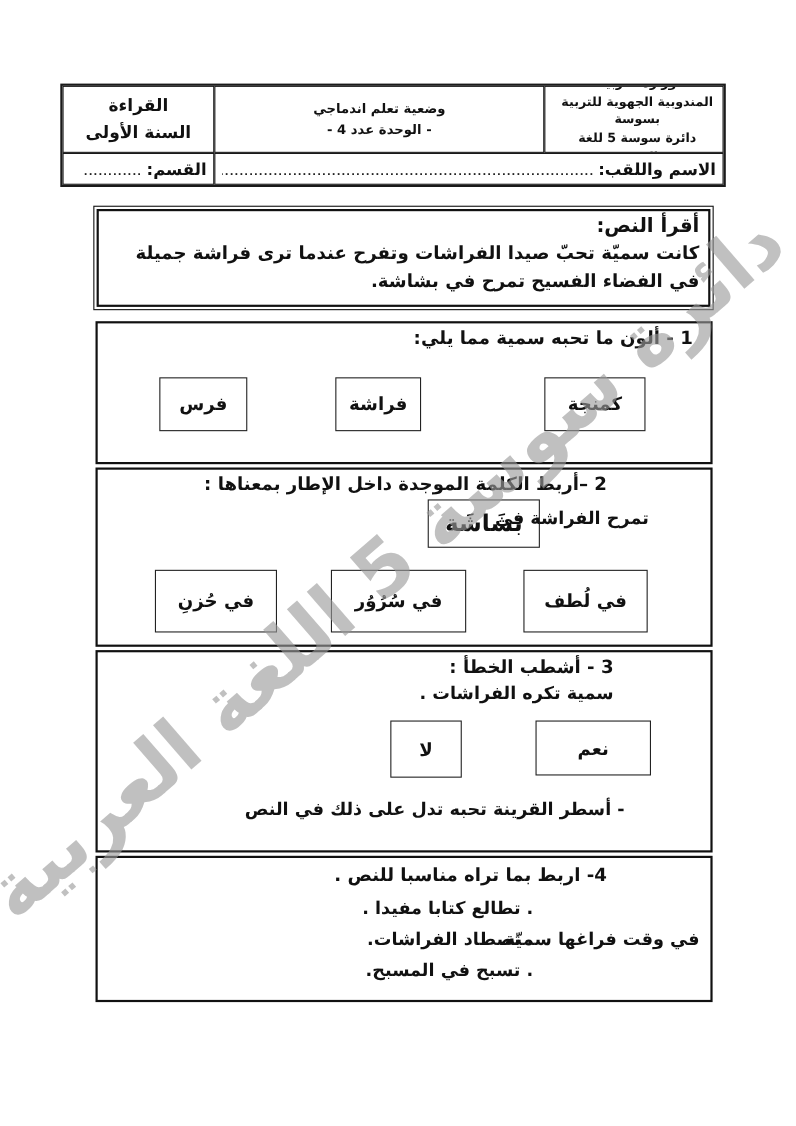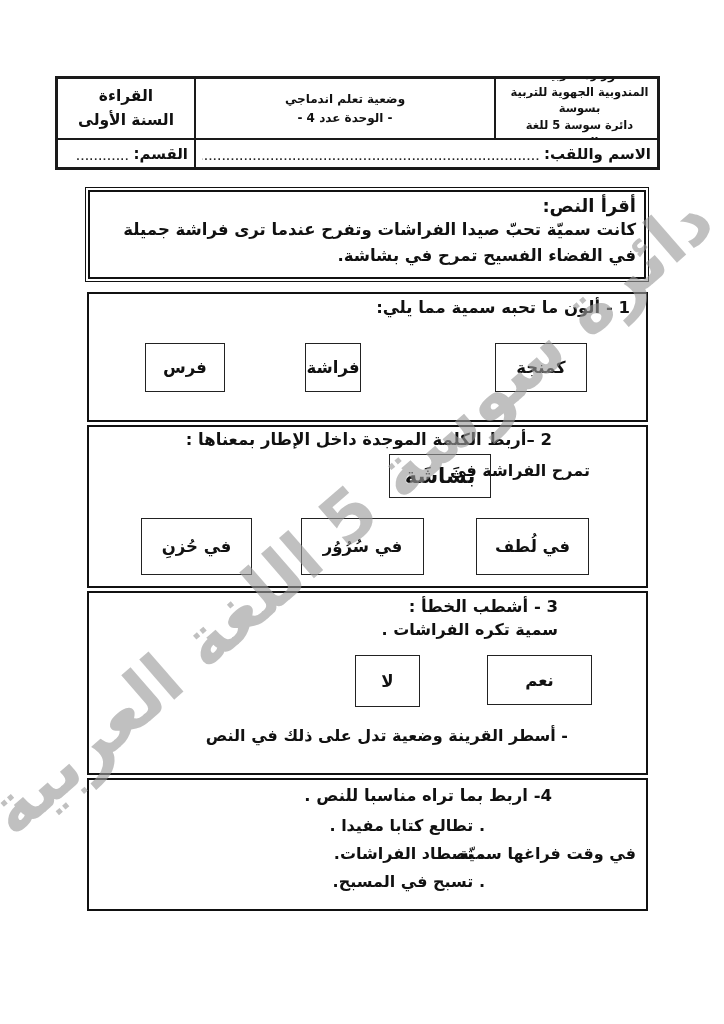--- a/index.html
+++ b/index.html
@@ -153,21 +153,21 @@
     <div class="reading-text">كانت سميّة تحبّ صيدا الفراشات وتفرح عندما ترى فراشة جميلة في الفضاء الفسيح تمرح في بشاشة.</div>
   </div>
 
   <div class="sections">
 
     <div class="qsection s1">
       <div class="qtitle" style="top:4px;right:16px;">1 - ألون ما تحبه سمية مما يلي:</div>
       <div class="abox" style="left:406px;top:49px;width:92px;height:49px;">
         <span>كمنجة</span>
       </div>
-      <div class="abox" style="left:216px;top:49px;width:56px;height:49px;">
+      <div class="abox" style="left:216px;top:49px;width:78px;height:49px;">
         <span>فراشة</span>
       </div>
       <div class="abox" style="left:56px;top:49px;width:80px;height:49px;">
         <span>فرس</span>
       </div>
     </div>
 
     <div class="qsection s2">
       <div class="qtitle" style="top:3px;right:94px;">2 –أربط الكلمة الموجدة داخل الإطار بمعناها :</div>
       <div class="qtext" style="top:34px;right:56px;">تمرح الفراشة في</div>
@@ -187,21 +187,21 @@
 
     <div class="qsection s3">
       <div class="qtitle" style="top:4px;right:88px;">3 - أشطب الخطأ :</div>
       <div class="qtext" style="top:27px;right:88px;">سمية تكره الفراشات .</div>
       <div class="abox" style="left:266px;top:62px;width:65px;height:52px;">
         <span>لا</span>
       </div>
       <div class="abox" style="left:398px;top:62px;width:105px;height:50px;">
         <span>نعم</span>
       </div>
-      <div class="qtext" style="top:133px;right:78px;">- أسطر القرينة وضعية تدل على ذلك في النص</div>
+      <div class="qtext" style="top:133px;right:78px;">- أسطر القرينة تحبه تدل على ذلك في النص</div>
     </div>
 
     <div class="qsection s4">
       <div class="qtitle" style="top:6px;right:94px;">4- اربط بما تراه مناسبا للنص .</div>
       <div class="qtext" style="top:64px;right:10px;">في وقت فراغها سميّة.</div>
       <div class="qtext" style="top:36px;right:161px;">. تطالع كتابا مفيدا .</div>
       <div class="qtext" style="top:64px;right:161px;">. تصطاد الفراشات.</div>
       <div class="qtext" style="top:92px;right:161px;">. تسبح في المسبح.</div>
     </div>
 

